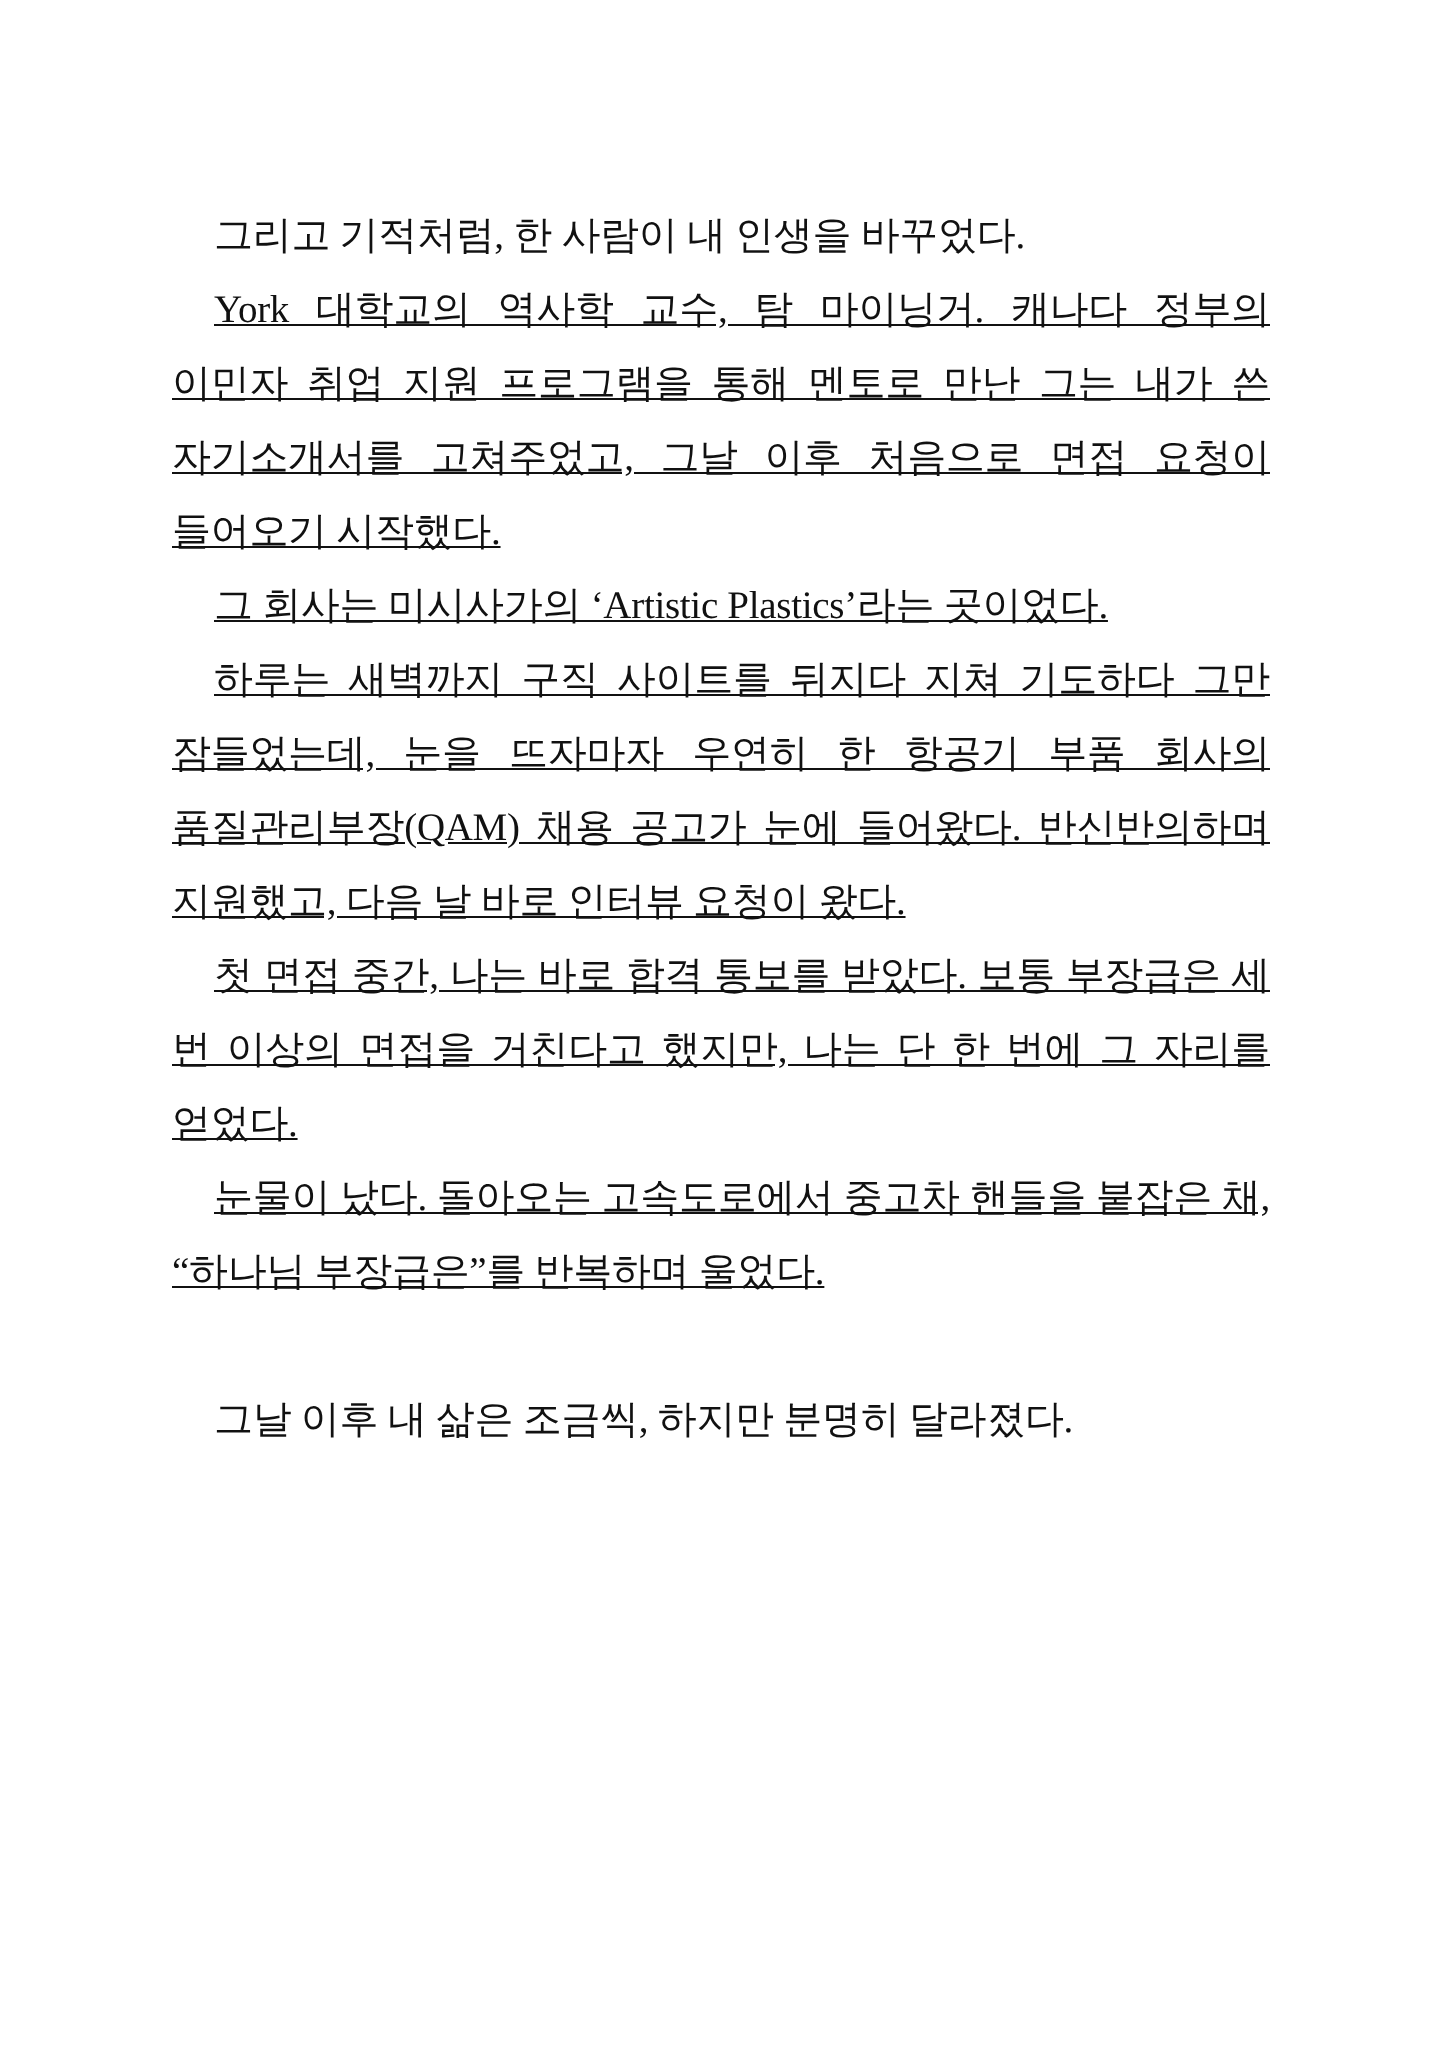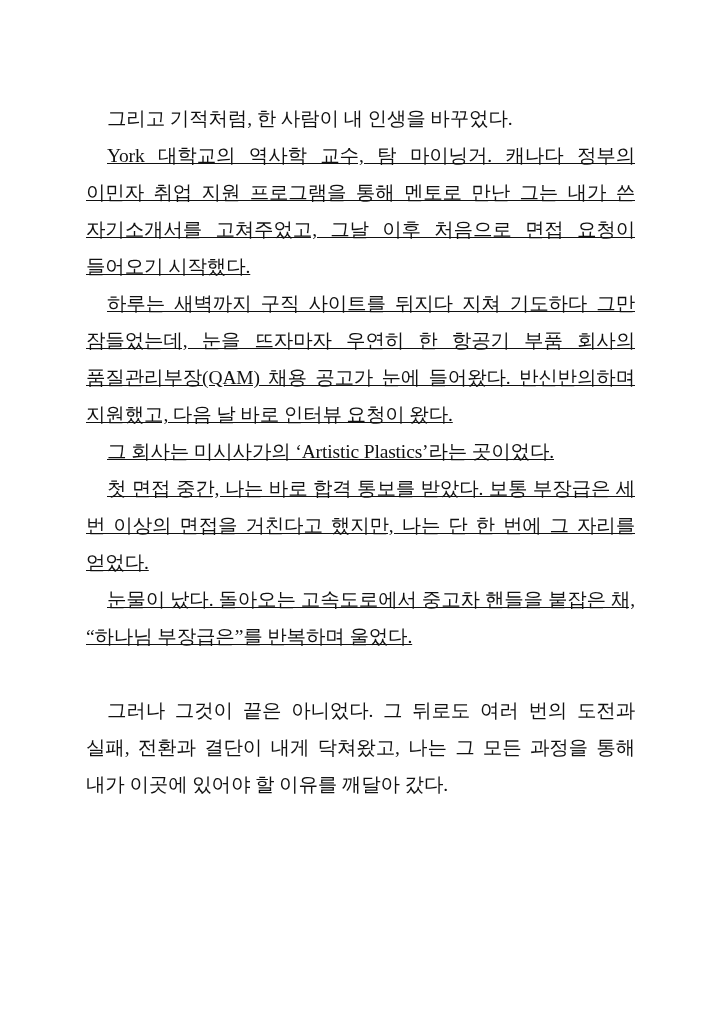--- a/index.html
+++ b/index.html
@@ -59,24 +59,24 @@
   }
 </style>
 </head>
 <body>
 
 <div class="page">
 
   <div class="body-text">
     <p class="para">그리고 기적처럼, 한 사람이 내 인생을 바꾸었다.</p>
     <p class="para">York 대학교의 역사학 교수, 탐 마이닝거. 캐나다 정부의 이민자 취업 지원 프로그램을 통해 멘토로 만난 그는 내가 쓴 자기소개서를 고쳐주었고, 그날 이후 처음으로 면접 요청이 들어오기 시작했다.</p>
+    <p class="para">그 회사는 미시사가의 ‘Artistic Plastics’라는 곳이었다.</p>
     <p class="para">하루는 새벽까지 구직 사이트를 뒤지다 지쳐 기도하다 그만 잠들었는데, 눈을 뜨자마자 우연히 한 항공기 부품 회사의 품질관리부장(QAM) 채용 공고가 눈에 들어왔다. 반신반의하며 지원했고, 다음 날 바로 인터뷰 요청이 왔다.</p>
-    <p class="para">그 회사는 미시사가의 ‘Artistic Plastics’라는 곳이었다.</p>
     <p class="para">첫 면접 중간, 나는 바로 합격 통보를 받았다. 보통 부장급은 세 번 이상의 면접을 거친다고 했지만, 나는 단 한 번에 그 자리를 얻었다.</p>
     <p class="para">눈물이 났다. 돌아오는 고속도로에서 중고차 핸들을 붙잡은 채, “하나님 부장급은”를 반복하며 울었다.</p>
 
     <div class="gap"></div>
 
-    <p class="para">그러나 그것이 끝은 아니었다. 그 뒤로도 여러 번의 도전과 실패, 전환과 결단이 내게 닥쳐왔고, 나는 그 모든 과정을 통해 내가 이곳에 있어야 할 이유를 깨달아 갔다.</p>
+    <p class="para">그날 이후 내 삶은 조금씩, 하지만 분명히 달라졌다.</p>
   </div>
 
 
 </div>
 
 </body></html>

